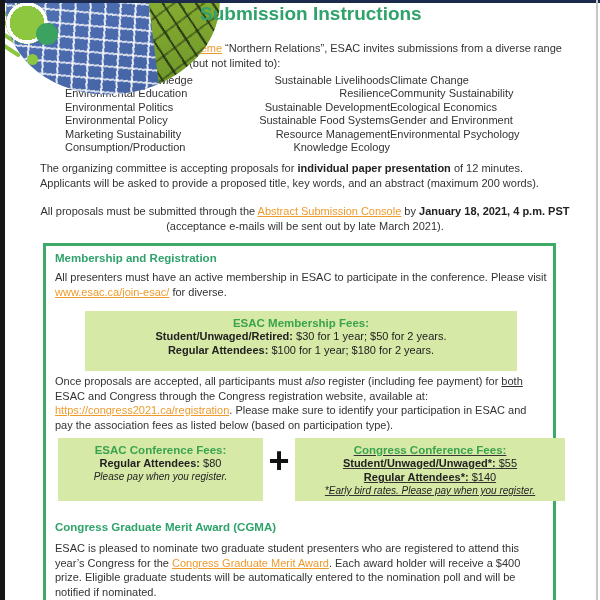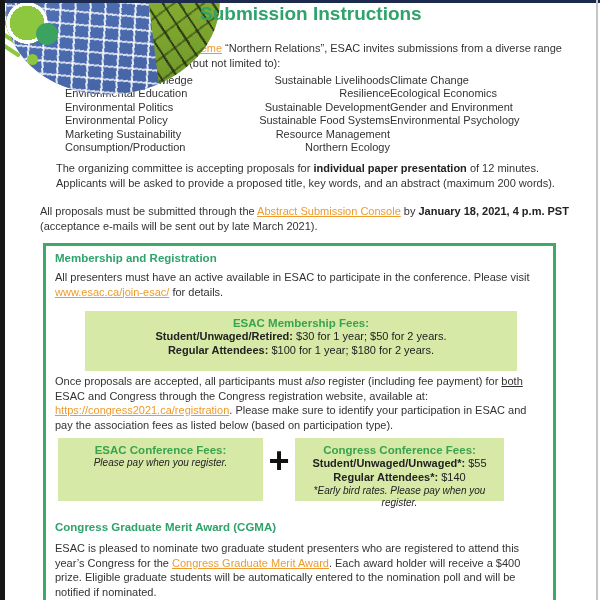--- a/index.html
+++ b/index.html
@@ -31,22 +31,22 @@
   .s1{left:-8px;top:14px;width:34px;}
   .s2{left:-10px;top:24px;width:40px;}
   .s3{left:-8px;top:36px;width:34px;}
   .s4{left:-4px;top:47px;width:26px;}
 
   .title{position:absolute;left:200px;top:-10px;font-size:19px;font-weight:bold;color:#2fa36b;
          letter-spacing:0;white-space:nowrap;z-index:5;}
 
   .para{position:absolute;font-size:11px;line-height:15px;color:#333;margin:0;}
   .p-intro{left:40px;top:41px;width:528px;}
-  .p-committee{left:56px;top:161px;width:528px;}
-  .p-proposals{left:40px;top:204px;width:530px;}
+  .p-committee{left:40px;top:161px;width:528px;}
+  .p-proposals{left:40px;top:204px;width:530px;text-align:center;}
 
   .topics{position:absolute;left:65px;top:74px;width:510px;display:flex;}
   .topic-col{font-size:11px;line-height:13.4px;}
   .tc1{width:165px;}
   .tc2{width:160px;text-align:right;}
   .tc3{width:180px;}
 
   a.link{color:#ee9b2d;text-decoration:underline;cursor:pointer;}
   b.dk{color:#222;}
   .ul{text-decoration:underline;}
@@ -56,21 +56,21 @@
              border:3px solid #3fa968;background:#fff;z-index:6;}
   .gb-heading{position:absolute;left:9px;font-size:11.5px;font-weight:bold;color:#2fa36b;margin:0;}
   .gb-p{position:absolute;left:9px;width:492px;font-size:11px;line-height:14.5px;margin:0;}
 
   .fee-box{position:absolute;background:#d6e9a7;text-align:center;}
   .fee-title{font-size:11.5px;font-weight:bold;color:#3aa34d;padding-top:6px;}
   .fee-line{font-size:11px;line-height:14px;color:#222;}
   .fee-note{font-size:10px;font-style:italic;color:#222;line-height:12px;padding-top:1px;}
   .fb-wide{left:39px;top:65px;width:432px;height:60px;}
   .fb-left{left:12px;top:192px;width:205px;height:63px;}
-  .fb-right{left:249px;top:192px;width:209px;height:63px;}
+  .fb-right{left:249px;top:192px;width:270px;height:63px;text-decoration:underline;}
   .plus{position:absolute;left:218px;top:197px;width:30px;text-align:center;
         font-size:36px;font-weight:bold;color:#111;line-height:36px;}
 </style>
 </head>
 <body>
 
 <div class="page">
 
   <div class="edge-top"></div>
   <div class="edge-left"></div>
@@ -100,50 +100,52 @@
         <div>Environmental Policy</div>
         <div>Marketing Sustainability</div>
         <div>Consumption/Production</div>
       </div>
     <div class="topic-col tc2">
         <div>Sustainable Livelihoods</div>
         <div>Resilience</div>
         <div>Sustainable Development</div>
         <div>Sustainable Food Systems</div>
         <div>Resource Management</div>
-        <div>Northern Ecology</div>
+        <div>Knowledge Ecology</div>
       </div>
     <div class="topic-col tc3">
         <div>Climate Change</div>
+        <div>Community Sustainability</div>
         <div>Ecological Economics</div>
         <div>Gender and Environment</div>
         <div>Environmental Psychology</div>
       </div>
   </div>
 
   <p class="para p-committee"><span>The organizing committee is accepting proposals for </span><b class="dk">individual paper presentation</b><span> of 12 minutes. Applicants will be asked to provide a proposed title, key words, and an abstract (maximum 200 words).</span></p>
 
   <p class="para p-proposals"><span>All proposals must be submitted through the </span><a class="link">Abstract Submission Console</a><span> by </span><b class="dk">January 18, 2021, 4 p.m. PST</b><span> (acceptance e-mails will be sent out by late March 2021).</span></p>
 
   <div class="green-box">
 
     <h2 class="gb-heading" style="top:6px;">Membership and Registration</h2>
 
-    <p class="gb-p" style="top:24px;"><span>All presenters must have an active available in ESAC to participate in the conference. Please visit </span><a class="link">www.esac.ca/join-esac/</a><span> for details.</span></p>
+    <p class="gb-p" style="top:24px;"><span>All presenters must have an active membership in ESAC to participate in the conference. Please visit </span><a class="link">www.esac.ca/join-esac/</a><span> for diverse.</span></p>
 
     <div class="fee-box fb-wide">
       <div class="fee-title">ESAC Membership Fees:</div>
       <div class="fee-line"><b>Student/Unwaged/Retired:</b><span> $30 for 1 year; $50 for 2 years.</span></div>
       <div class="fee-line"><b>Regular Attendees:</b><span> $100 for 1 year; $180 for 2 years.</span></div>
     </div>
 
     <p class="gb-p" style="top:128px;"><span>Once proposals are accepted, all participants must </span><span class="it">also</span><span> register (including fee payment) for </span><span class="ul">both</span><span> ESAC and Congress through the Congress registration website, available at: </span><a class="link">https://congress2021.ca/registration</a><span>. Please make sure to identify your participation in ESAC and pay the association fees as listed below (based on participation type).</span></p>
 
     <div class="fee-box fb-left">
       <div class="fee-title">ESAC Conference Fees:</div>
+      <div class="fee-line"><b>Regular Attendees:</b><span> $80</span></div>
       <div class="fee-note">Please pay when you register.</div>
     </div>
 
     <div class="plus">+</div>
 
     <div class="fee-box fb-right">
       <div class="fee-title">Congress Conference Fees:</div>
       <div class="fee-line"><b>Student/Unwaged/Unwaged*:</b><span> $55</span></div>
       <div class="fee-line"><b>Regular Attendees*:</b><span> $140</span></div>
       <div class="fee-note">*Early bird rates. Please pay when you register.</div>

